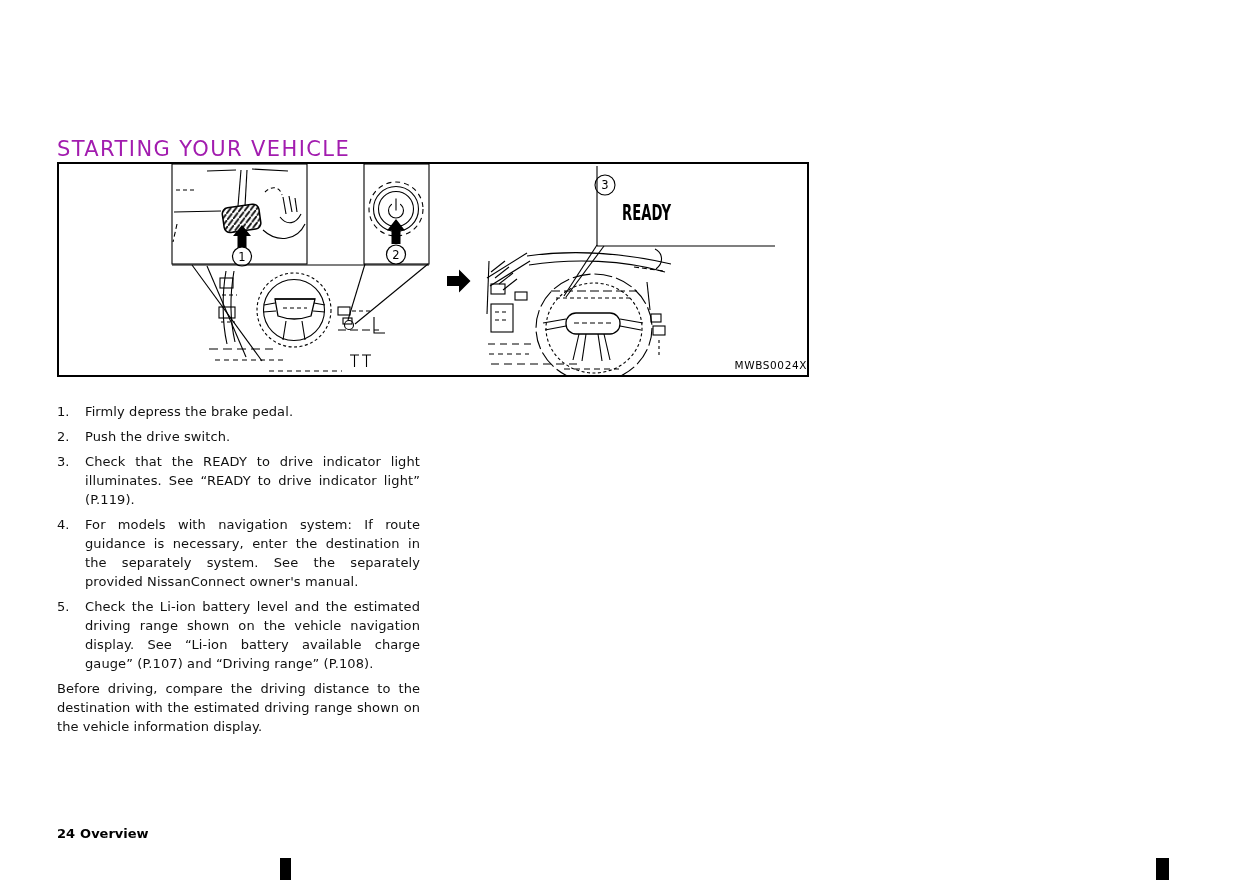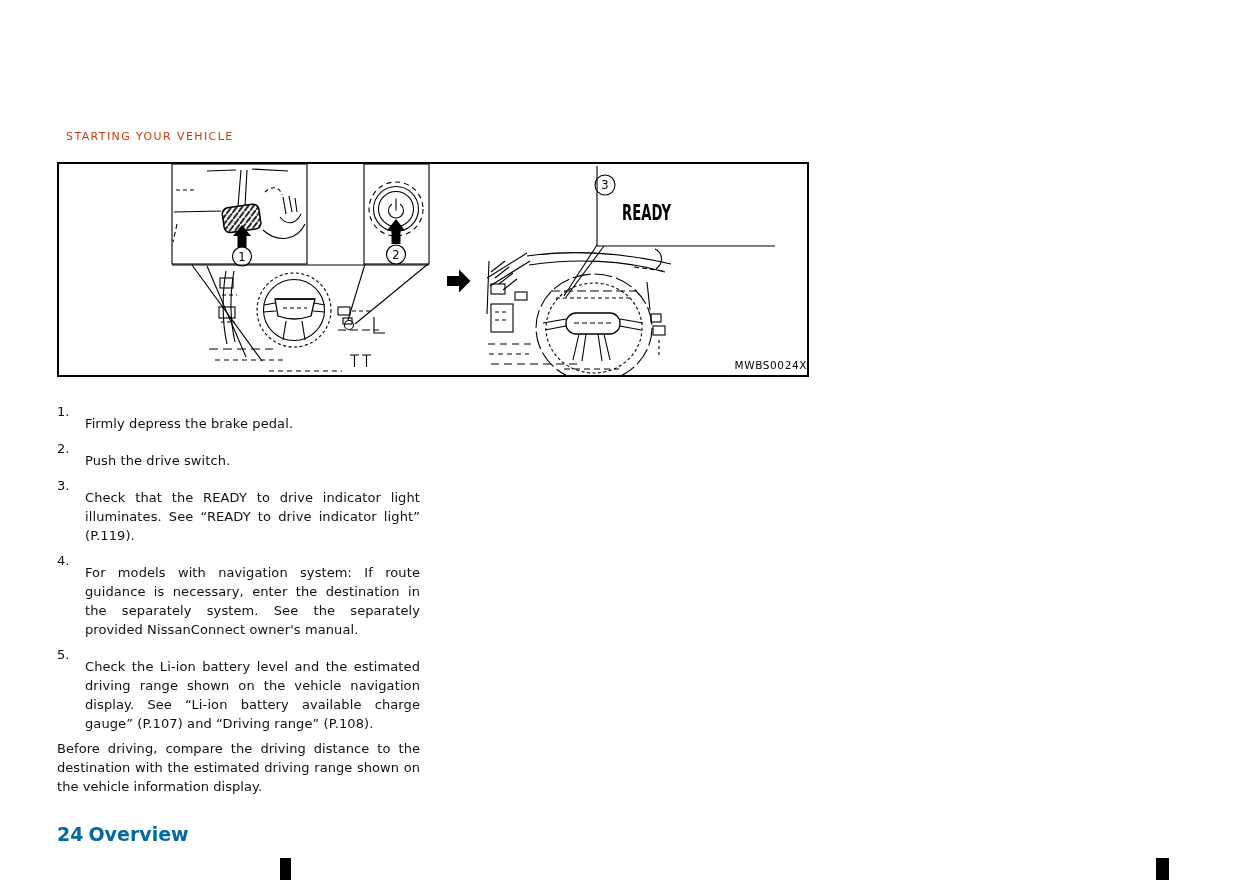--- a/index.html
+++ b/index.html
@@ -2,48 +2,48 @@
 <html><head>
 <meta charset="utf-8">
 <style>
   html,body{margin:0;padding:0;}
   body{
     width:1257px;height:880px;background:#ffffff;position:relative;
     font-family:"DejaVu Sans","Liberation Sans",sans-serif;color:#000;
     overflow:hidden;
   }
   .page-heading{
-    position:absolute;left:66px;top:123px;
-    font-size:11px;letter-spacing:1.4px;font-weight:400;color:#c2410c;
+    position:absolute;left:57px;top:123px;
+    font-size:21px;letter-spacing:1.4px;font-weight:400;color:#a21caf;
     white-space:nowrap;
   }
   .figure-box{
     position:absolute;left:57px;top:162px;width:748px;height:211px;
     border:2px solid #000;background:#fff;
   }
   .figure-box svg{display:block;}
   .ln{fill:none;stroke:#000;stroke-width:1.1;}
   .blk{fill:#000;stroke:none;}
   .wht{fill:#fff;stroke:#000;}
   svg text{fill:#000;stroke:none;font-family:"DejaVu Sans",sans-serif;}
   .callout-num{font-size:11.5px;text-anchor:middle;}
   .ready-text{font-size:21px;font-weight:bold;}
   .img-code{font-size:10.5px;letter-spacing:0.6px;text-anchor:end;}
   .content-col{
     position:absolute;left:57px;top:402px;width:363px;
     font-size:13px;line-height:19px;letter-spacing:0.1px;color:#111;
   }
   .step{display:flex;margin-bottom:6px;}
   .step-num{width:28px;flex:none;}
-  .step-text{flex:1;text-align:justify;hyphens:manual;margin-top:12px;-webkit-hyphens:manual;}
+  .step-text{flex:1;text-align:justify;hyphens:manual;-webkit-hyphens:manual;}
   .note-label{font-weight:bold;margin-top:10px;}
   .note-text{font-weight:normal;text-align:justify;margin-top:4px;letter-spacing:0.05px;}
   .page-footer{
-    position:absolute;left:57px;top:825px;font-size:19px;line-height:18px;
-    display:flex;align-items:baseline;color:#0369a1;
+    position:absolute;left:57px;top:825px;font-size:13px;line-height:18px;
+    display:flex;align-items:baseline;color:#000000;
   }
   .footer-page-num{font-weight:bold;}
   .footer-section{font-weight:bold;margin-left:5px;}
   .print-mark{position:absolute;background:#000;}
   .print-mark.left{left:280px;top:858px;width:11px;height:22px;}
   .print-mark.right{left:1156px;top:858px;width:13px;height:22px;}
 </style>
 </head>
 <body>
 

